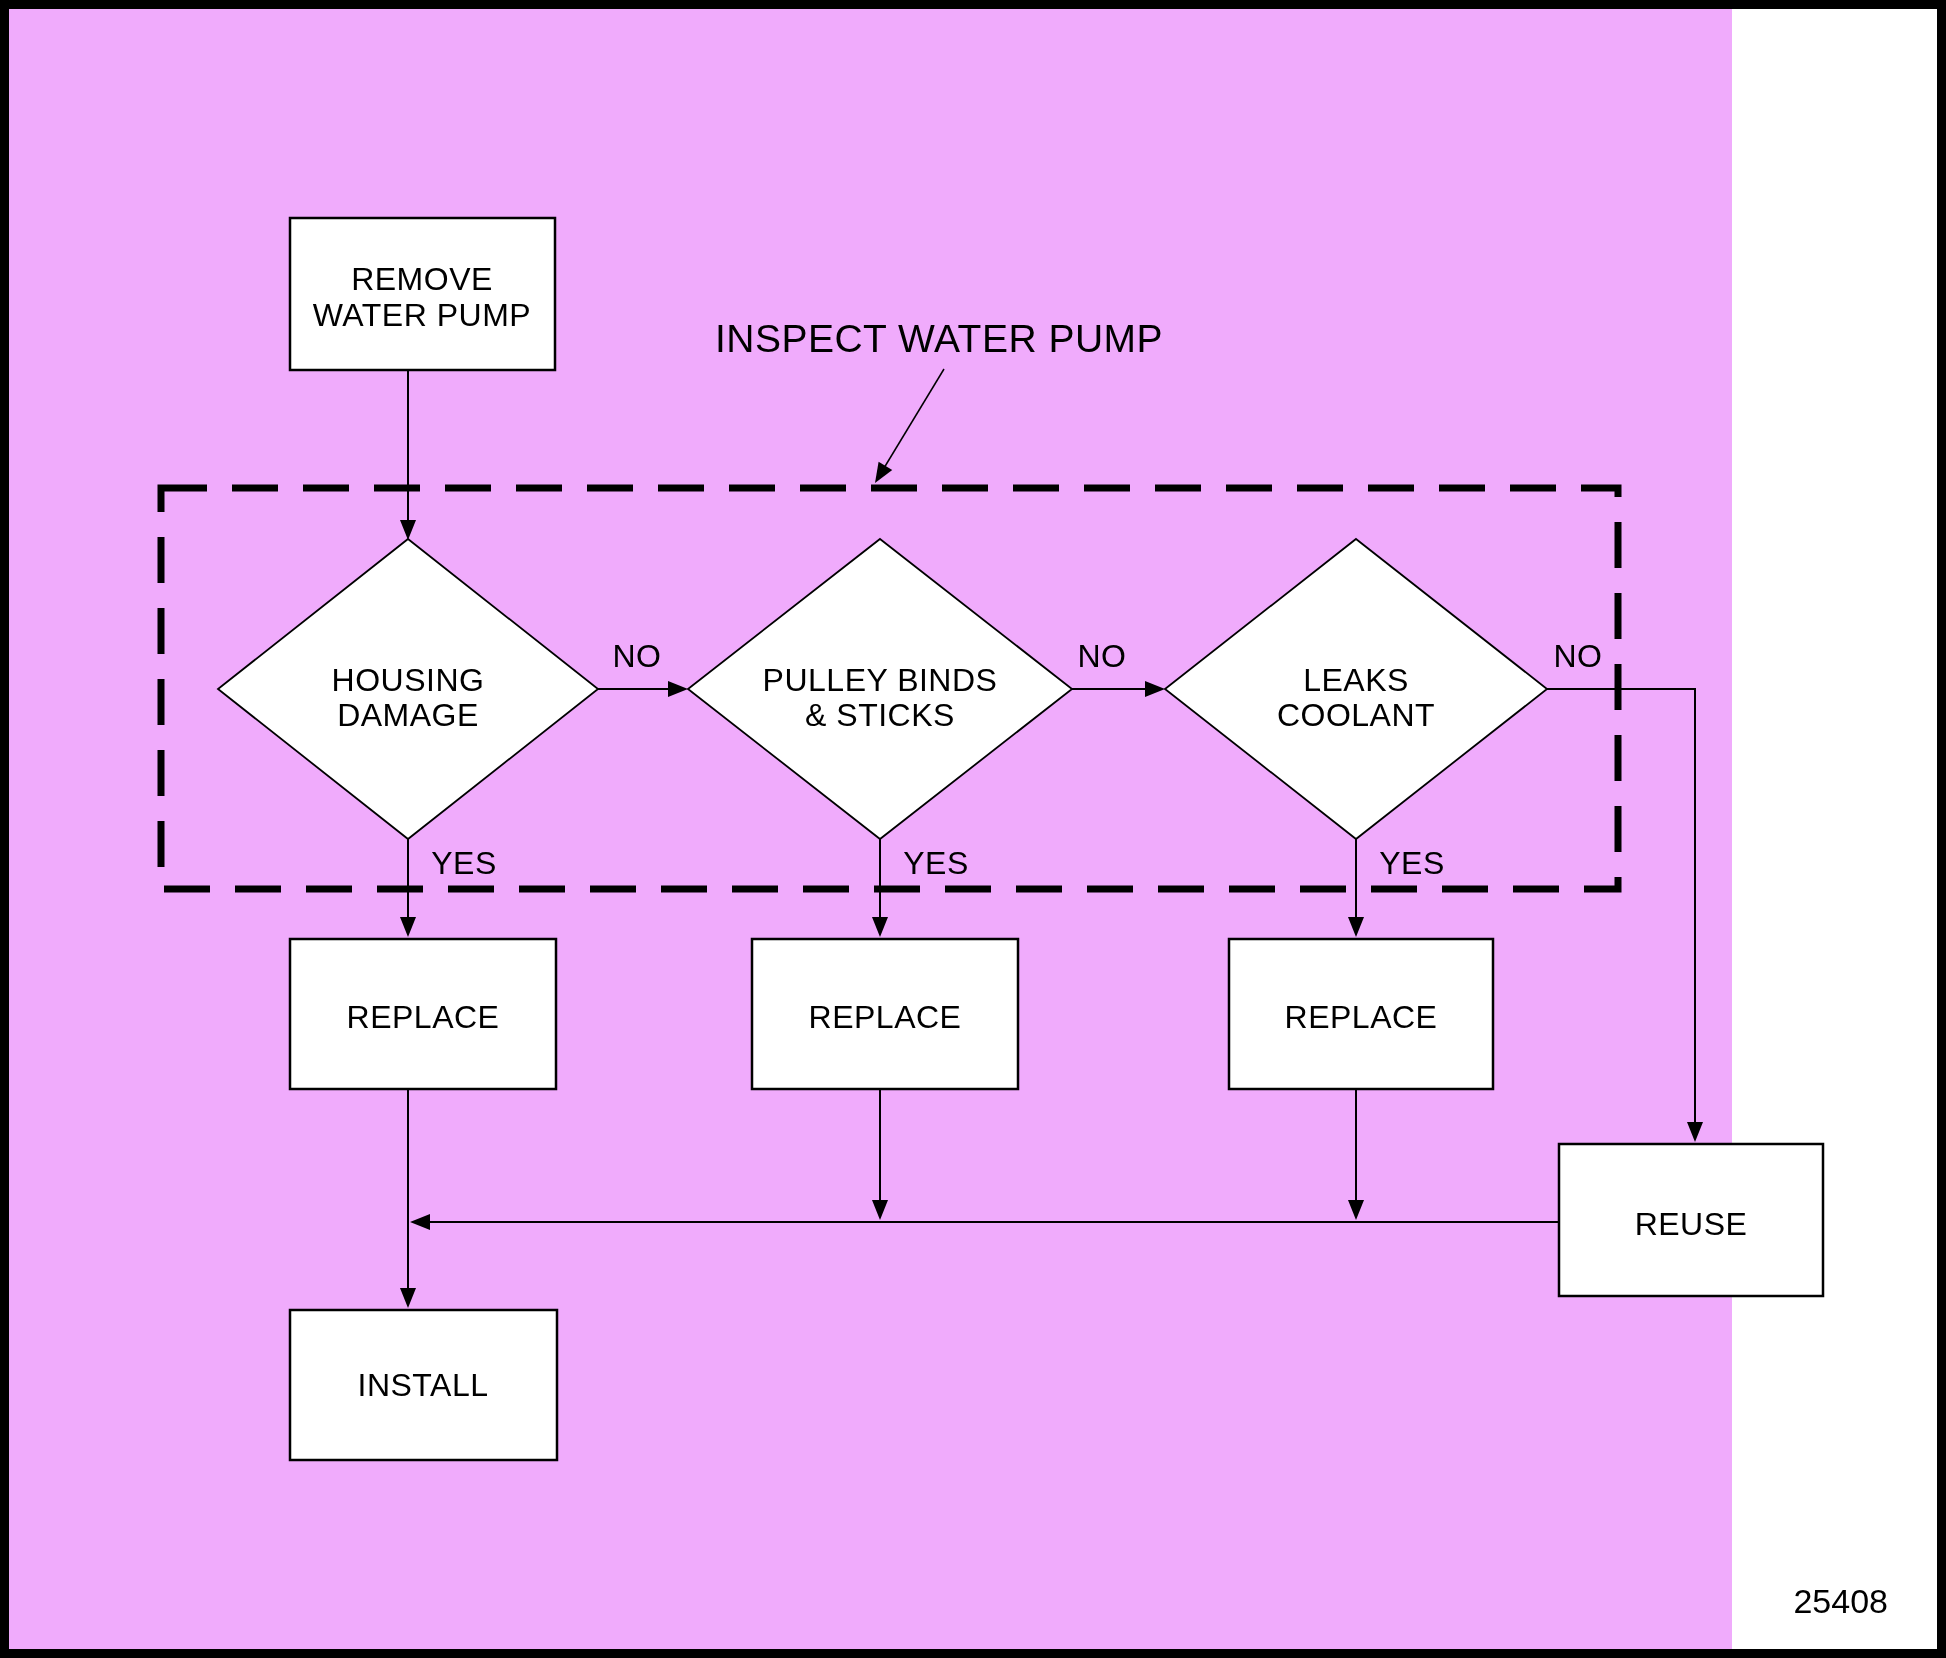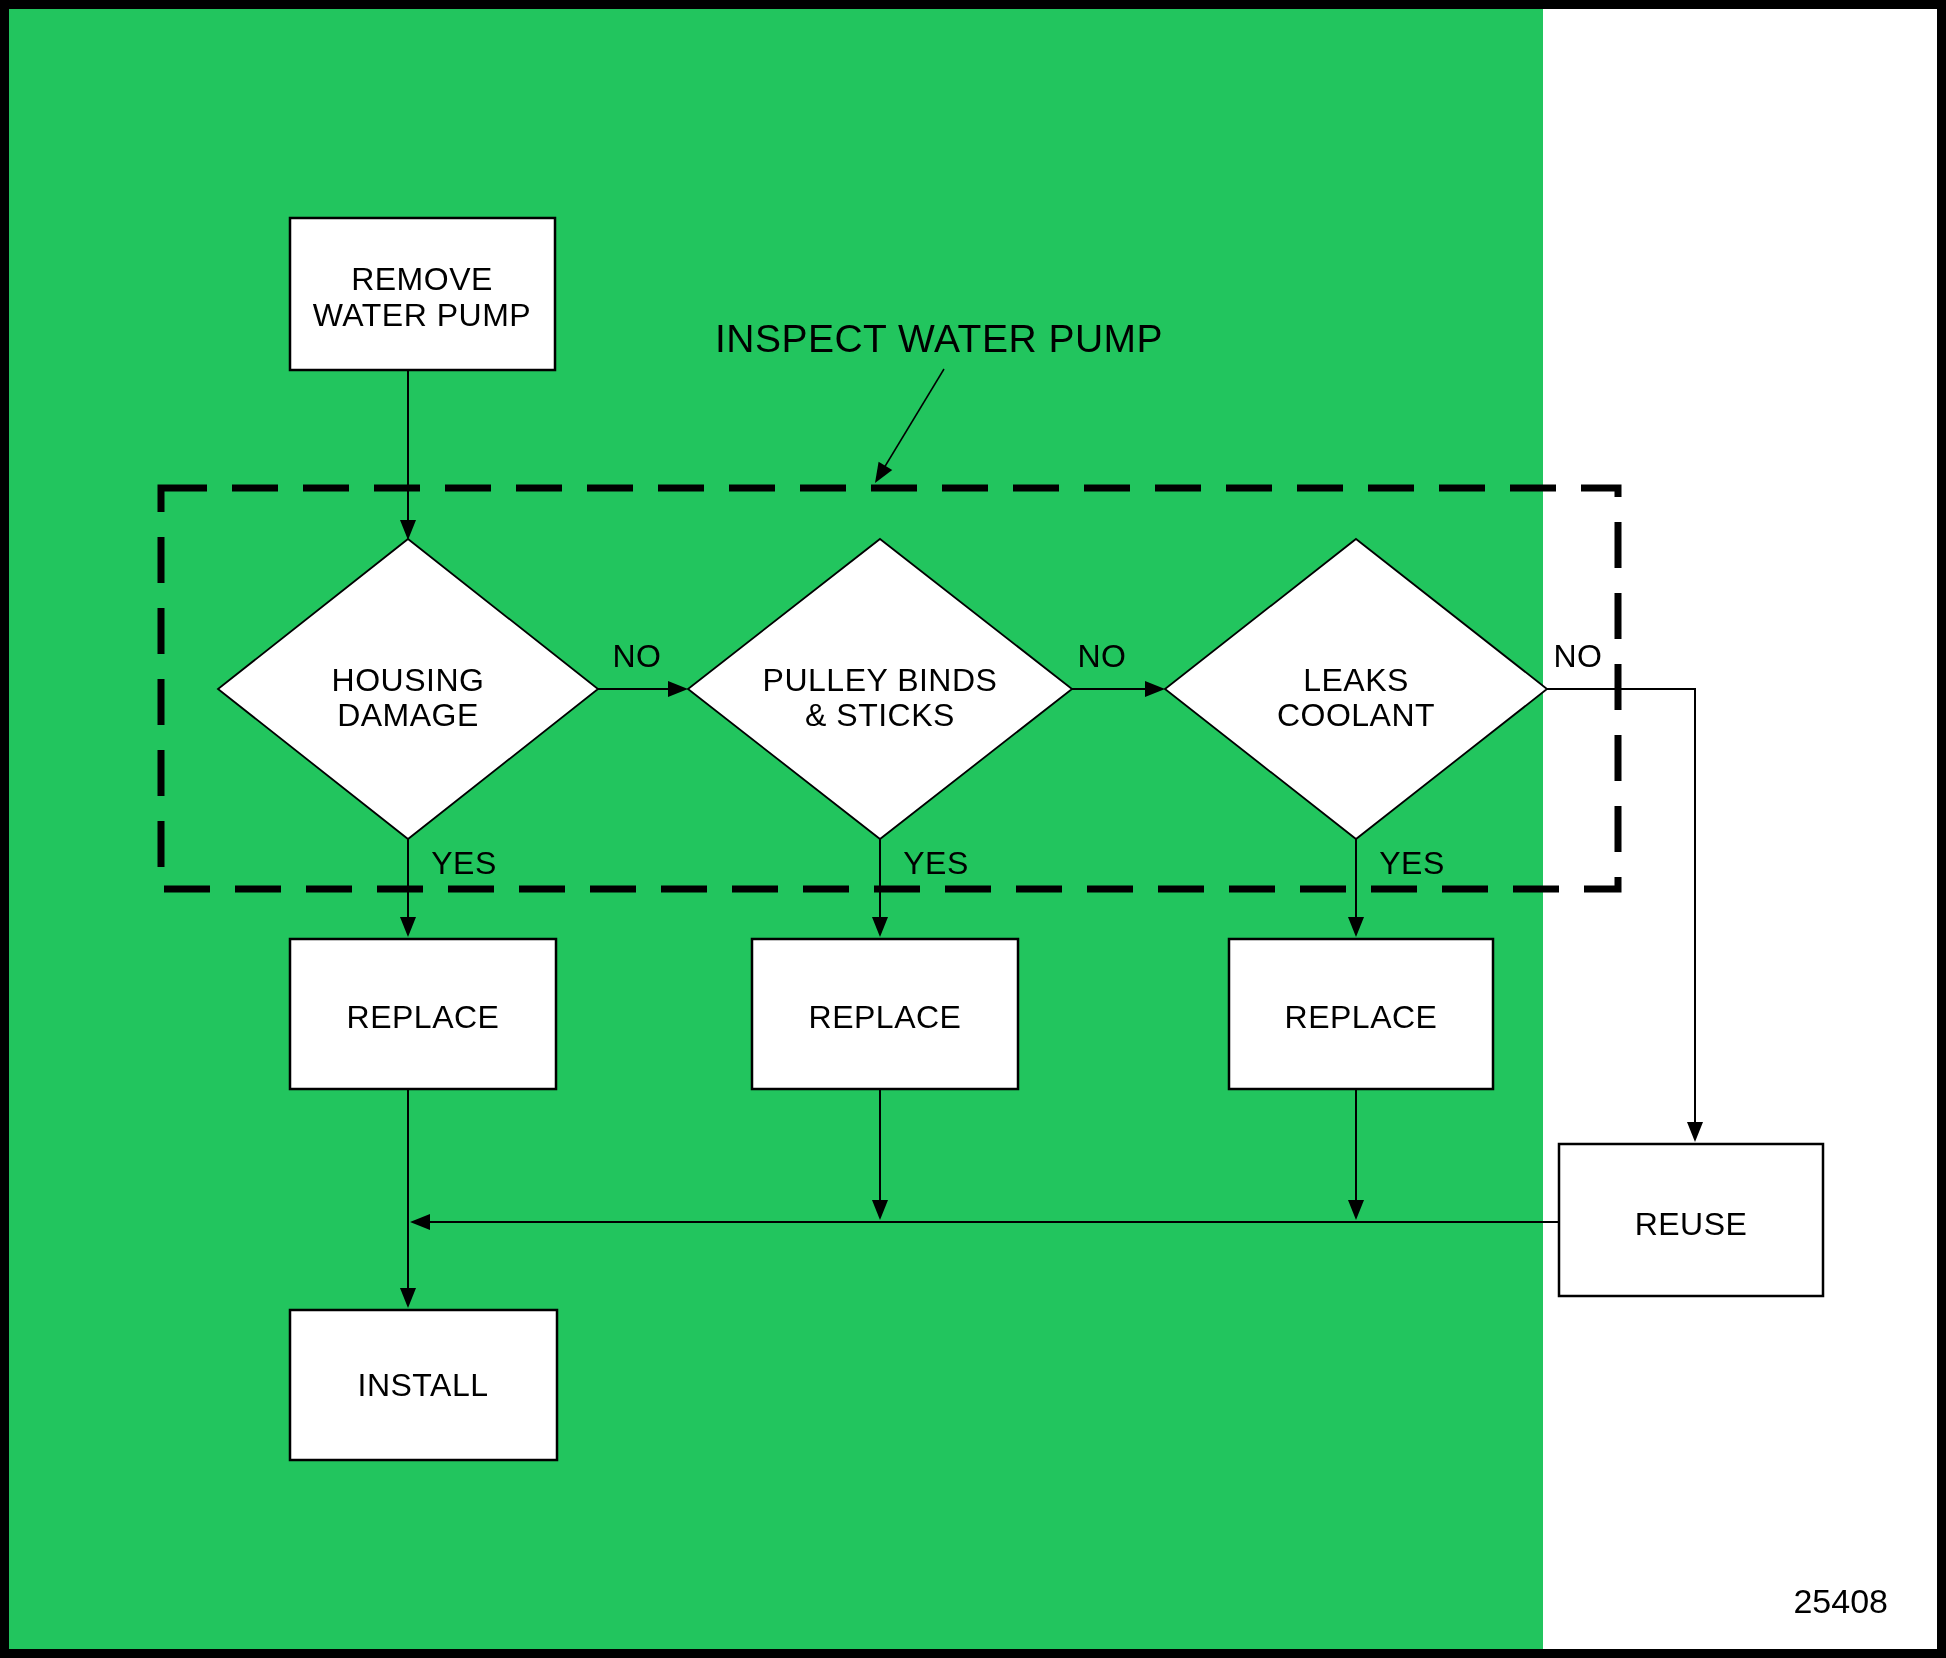--- a/index.html
+++ b/index.html
@@ -1,24 +1,24 @@
 <!DOCTYPE html>
 <html><head>
 <meta charset="utf-8">
 <style>
   html, body {
     margin: 0;
     padding: 0;
     background: #ffffff;
   }
   .page {
-    width: 1543px;
+    width: 1732px;
     height: 1658px;
     position: relative;
-    background: #22c55e;
+    background: #f0abfc;
     text-decoration: underline;
   }
   svg {
     display: block;
     font-family: "Liberation Sans", "DejaVu Sans", sans-serif;
   }
   .node-text {
     font-size: 32px;
     fill: #000000;
     letter-spacing: 0.5px;

